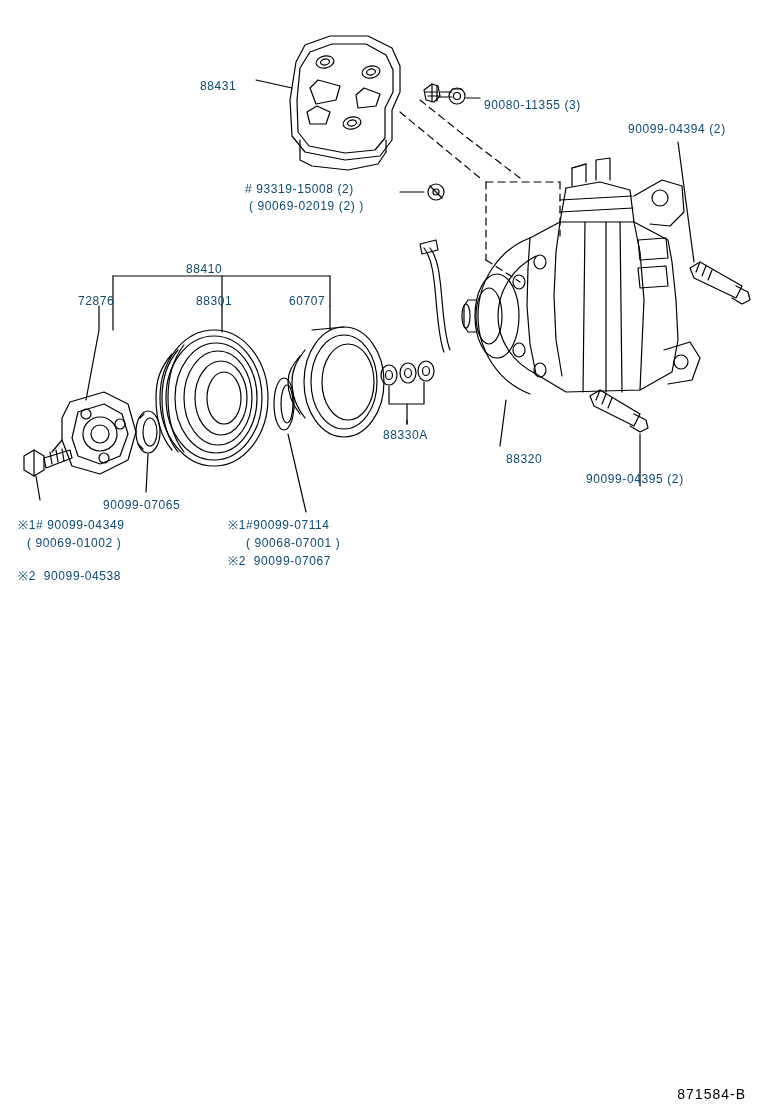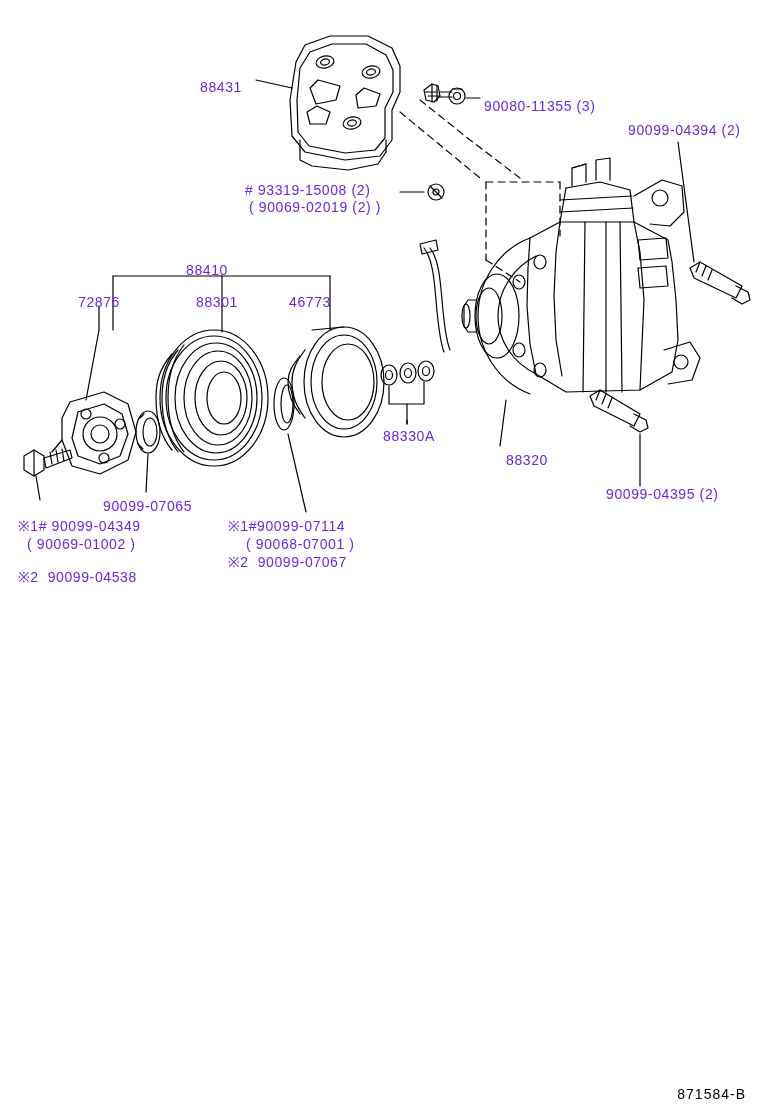--- a/index.html
+++ b/index.html
@@ -23,24 +23,24 @@
   }
   svg.art {
     position: absolute;
     left: 0; top: 0;
     width: 760px;
     height: 1112px;
   }
   .lbl {
     position: absolute;
     font-family: "Liberation Sans", sans-serif;
-    font-size: 14px;
+    font-size: 12px;
     letter-spacing: 0.6px;
     white-space: pre;
-    color: #6d28d9;
+    color: #0c4a6e;
     line-height: 1.25;
   }
   .footer-code {
     position: absolute;
     right: 14px;
     bottom: 10px;
     font-size: 14px;
     letter-spacing: 1px;
     font-family: "Liberation Sans", sans-serif;
   }
@@ -277,24 +277,24 @@
   </svg>
 
   <div class="lbl" style="left:200px; top:79px;">88431</div>
   <div class="lbl" style="left:484px; top:98px;">90080-11355 (3)</div>
   <div class="lbl" style="left:628px; top:122px;">90099-04394 (2)</div>
   <div class="lbl" style="left:245px; top:182px;"># 93319-15008 (2)</div>
   <div class="lbl" style="left:249px; top:199px;">( 90069-02019 (2) )</div>
   <div class="lbl" style="left:186px; top:262px;">88410</div>
   <div class="lbl" style="left:78px; top:294px;">72876</div>
   <div class="lbl" style="left:196px; top:294px;">88301</div>
-  <div class="lbl" style="left:289px; top:294px;">46773</div>
+  <div class="lbl" style="left:289px; top:294px;">60707</div>
   <div class="lbl" style="left:383px; top:428px;">88330A</div>
   <div class="lbl" style="left:478px; top:452px;margin-left:28px;">88320</div>
-  <div class="lbl" style="left:586px; top:486px;margin-left:20px;">90099-04395 (2)</div>
+  <div class="lbl" style="left:586px; top:472px;">90099-04395 (2)</div>
   <div class="lbl" style="left:103px; top:498px;">90099-07065</div>
   <div class="lbl" style="left:18px; top:518px;">※1# 90099-04349</div>
   <div class="lbl" style="left:27px; top:536px;">( 90069-01002 )</div>
   <div class="lbl" style="left:18px; top:554px;margin-top:15px;">※2  90099-04538</div>
   <div class="lbl" style="left:228px; top:518px;">※1#90099-07114</div>
   <div class="lbl" style="left:246px; top:536px;">( 90068-07001 )</div>
   <div class="lbl" style="left:228px; top:554px;">※2  90099-07067</div>
 
 
   <div class="footer-code">871584-B</div>

